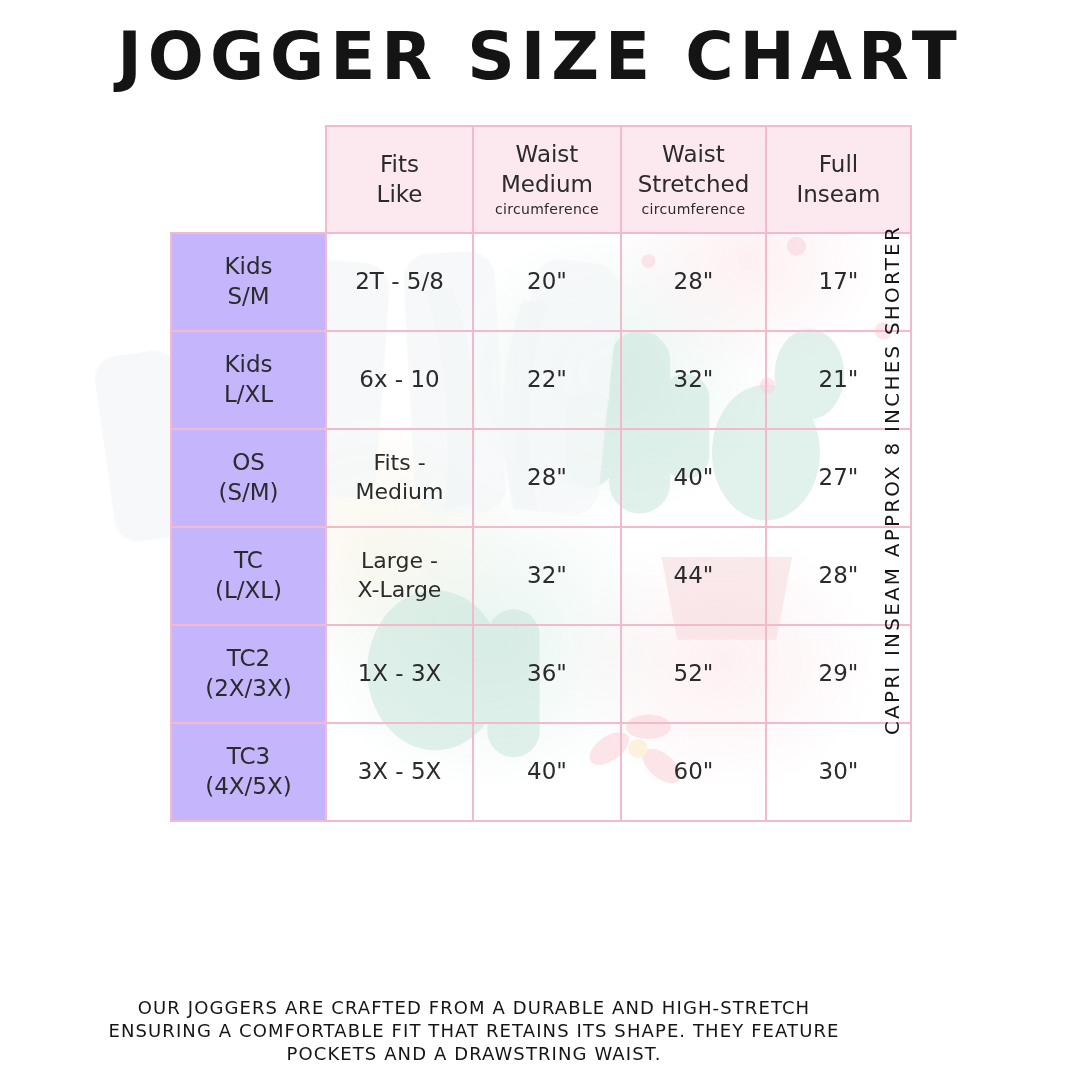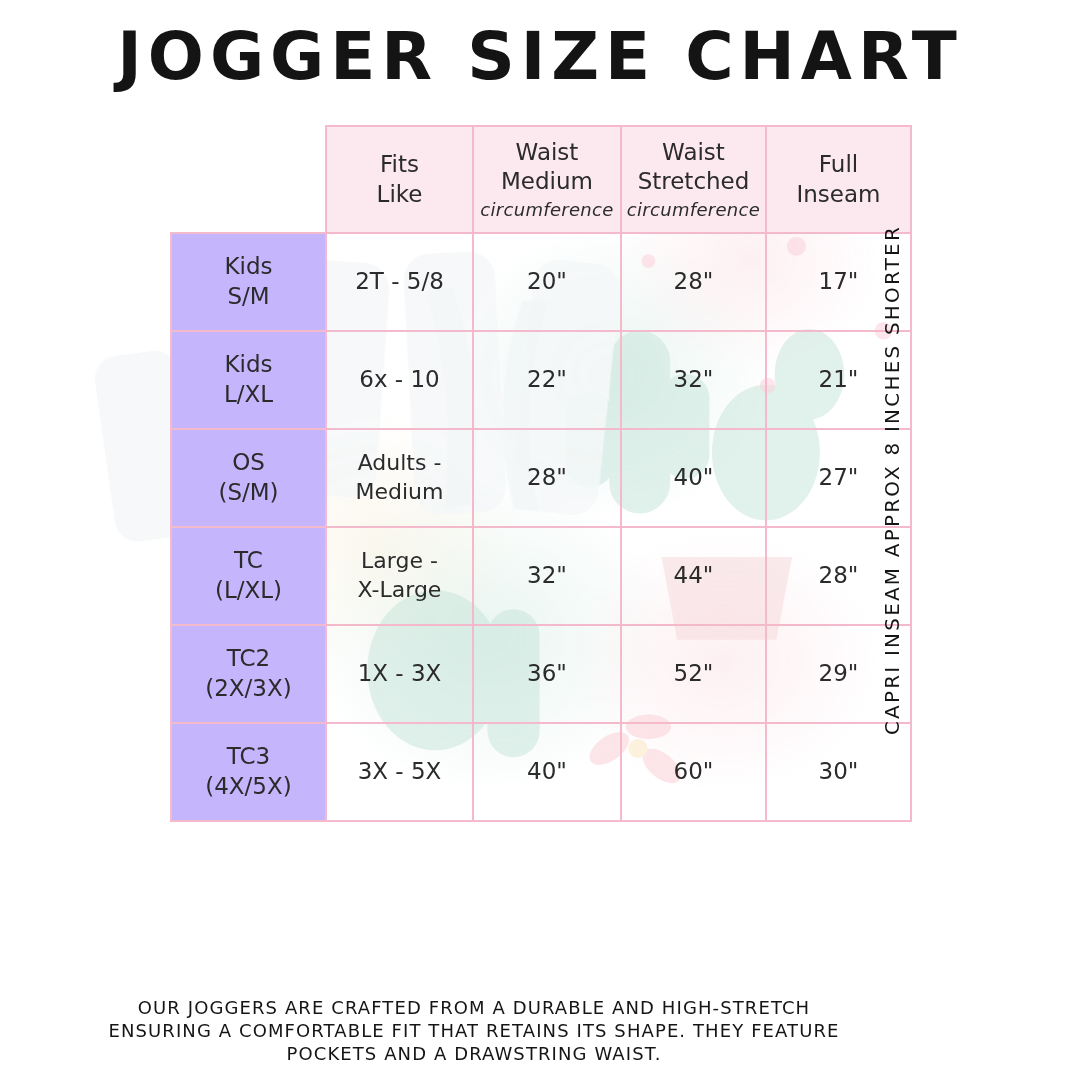--- a/index.html
+++ b/index.html
@@ -79,24 +79,23 @@
     border: none !important;
     background: transparent;
   }
   .hcell {
     background: #fce9f0;
     font-size: 23px;
     line-height: 1.28;
   }
   .hcell .sub {
     display: block;
-    font-size: 18px;
+    font-size: 14px;
     letter-spacing: 0.3px;
     margin-top: 2px;
-    font-style: italic;
   }
   .rowhead {
     background: #c4b5fd;
     font-size: 23px;
     line-height: 1.3;
   }
   .val {
     background: transparent;
     font-size: 23px;
     line-height: 1.3;
@@ -269,21 +268,21 @@
           <td class="val">21"</td>
         </tr>
 
 
         <tr class="body">
           <td class="rowhead">
             <div>OS</div>
             <div>(S/M)</div>
           </td>
           <td class="val two">
-            <div>Adults -</div>
+            <div>Fits -</div>
             <div>Medium</div>
           </td>
           <td class="val">28"</td>
           <td class="val">40"</td>
           <td class="val">27"</td>
         </tr>
 
         <tr class="body">
           <td class="rowhead">
             <div>TC</div>

